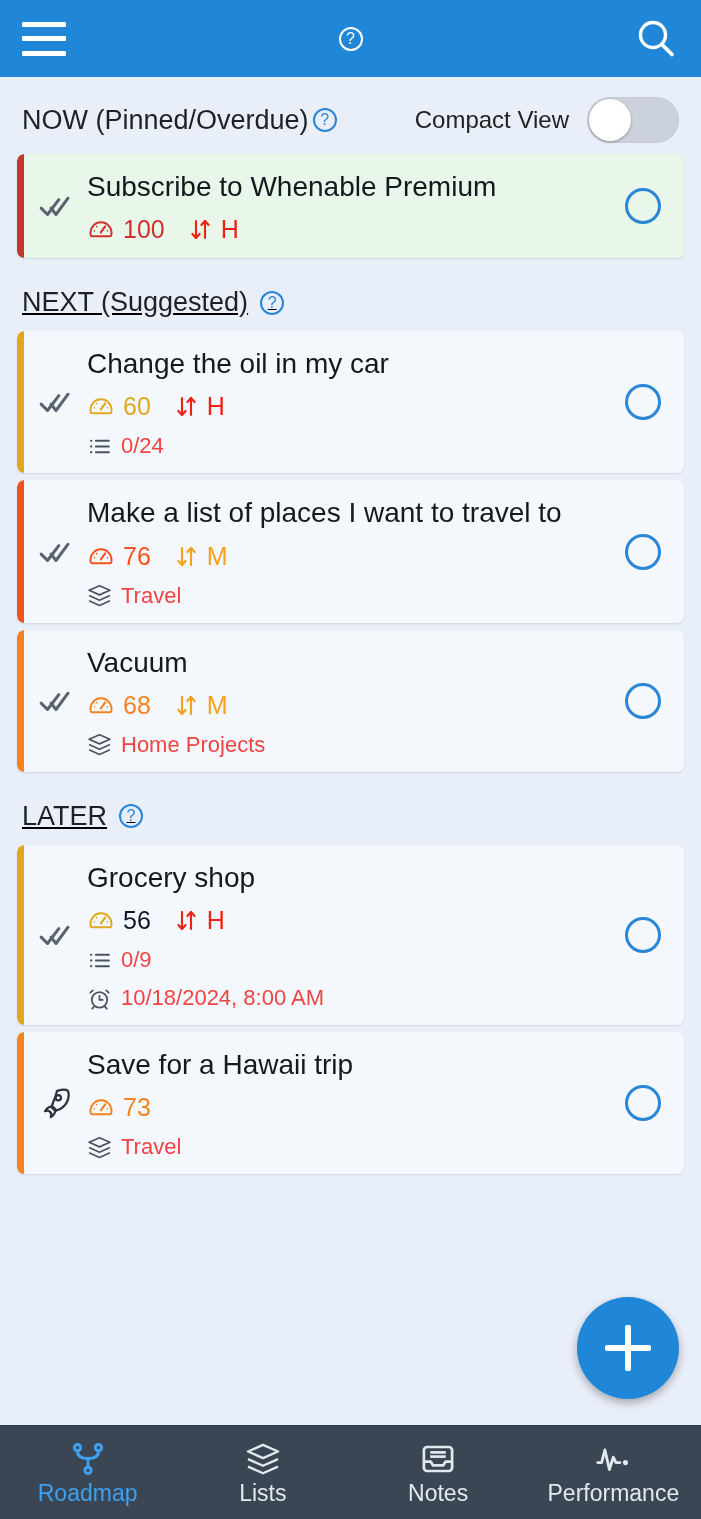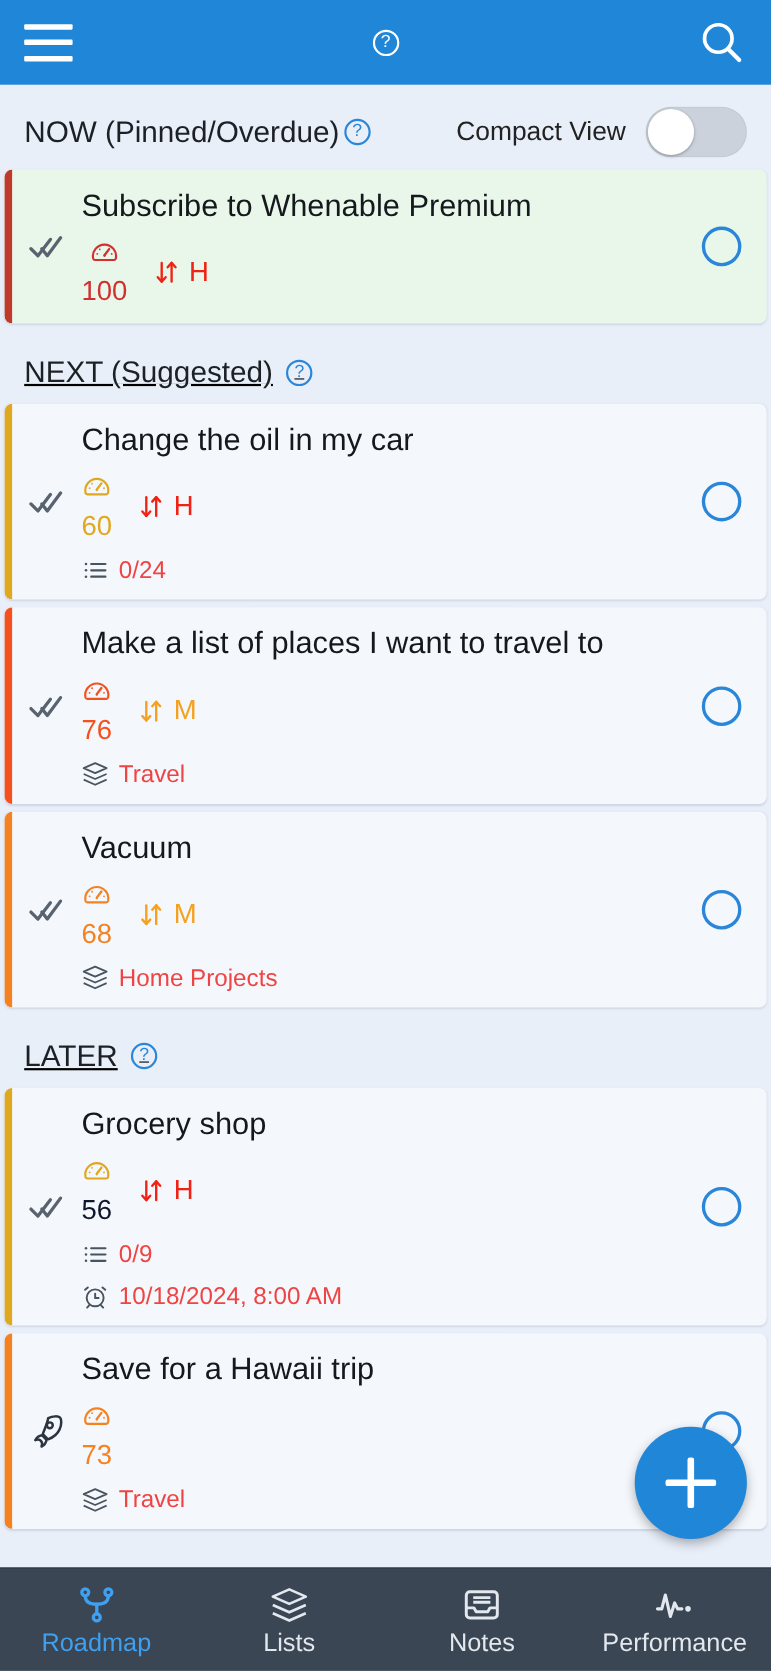--- a/index.html
+++ b/index.html
@@ -50,36 +50,36 @@
     box-shadow: inset 0 0 0 1px rgba(0,0,0,.04);
   }
   .toggle .knob {
     position: absolute; top: 2px; left: 2px; width: 42px; height: 42px;
     border-radius: 50%; background: #fff; box-shadow: 0 1px 3px rgba(0,0,0,.3);
   }
 
   .section-head { padding: 22px 10px 6px 22px; display: flex; align-items: center; gap: 12px; text-decoration: underline; }
 
   
-  .cards { padding: 0 4px; }
+  .cards { padding: 0 17px; }
   .card {
     position: relative; background: #f4f7fb; border-radius: 7px;
     margin: 7px 0; display: flex; align-items: stretch;
     box-shadow: 0 1px 2px rgba(30,50,90,.13);
     overflow: hidden; min-height: 90px; cursor: pointer;
   }
   .card .accent { width: 7px; flex: 0 0 7px; border-radius: 7px 0 0 7px; }
   .card-left {
     width: 63px; flex: 0 0 63px; display: flex; align-items: center; justify-content: center;
   }
   .card-body { flex: 1 1 auto; padding: 14px 0 14px 0; min-width: 0; }
   .card-title { font-size: 28px; color: #15191e; line-height: 1.33; padding-right: 10px; }
   .meta-row { display: flex; align-items: center; gap: 22px; margin-top: 10px; }
   .meta-line { display: flex; align-items: center; gap: 9px; margin-top: 12px; }
-  .score { display: flex; align-items: center; gap: 8px; font-size: 25px; flex-direction: column; }
+  .score { display: flex; align-items: flex-start; gap: 8px; font-size: 25px; }
   .prio { display: flex; align-items: center; gap: 7px; font-size: 25px; }
   .sub-meta { font-size: 22px; color: #ef4444; }
   .card-right { width: 82px; flex: 0 0 82px; display: flex; align-items: center; justify-content: center; }
   .complete-circle {
     width: 36px; height: 36px; border-radius: 50%;
     border: 3px solid #2a86d8; cursor: pointer;
   }
 
   
   .fab {

